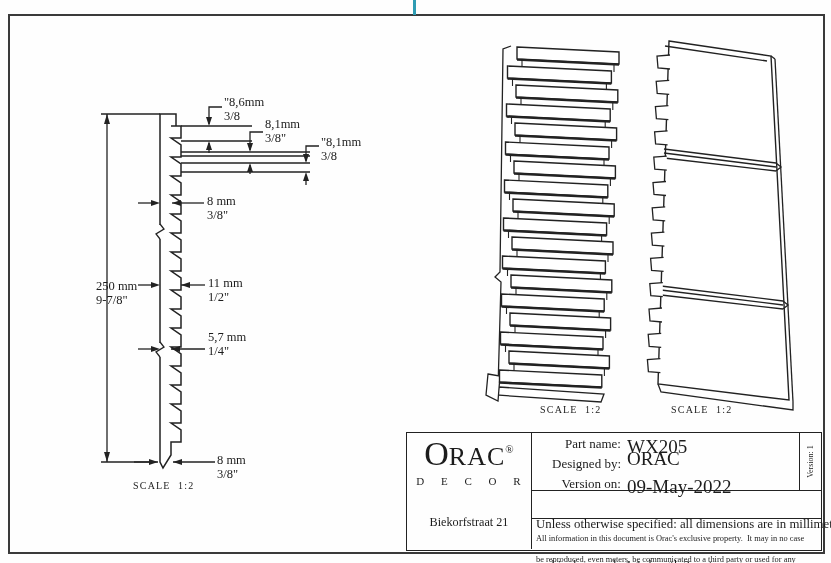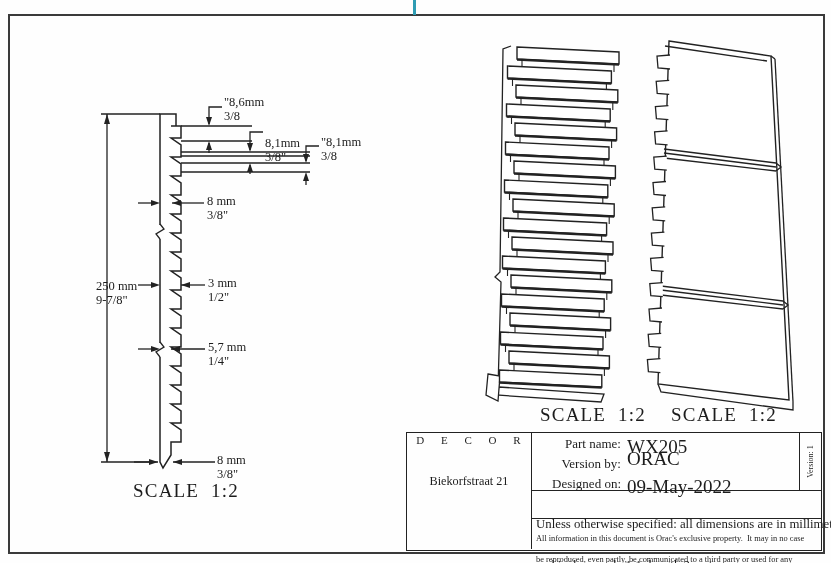--- a/index.html
+++ b/index.html
@@ -2,21 +2,21 @@
 <html><head>
 <meta charset="utf-8">
 <style>
   html,body{margin:0;padding:0;background:#ffffff;}
   #sheet{position:relative;width:831px;height:563px;background:#fefefe;overflow:hidden;
          font-family:"Liberation Serif", serif;color:#1c1c1c;}
   #frame{position:absolute;left:8px;top:14px;width:813px;height:536px;border:2px solid #3a3a3a;}
   #top-tick{position:absolute;left:413px;top:0;width:3px;height:15px;}
   svg{position:absolute;left:0;top:0;}
   .dim{position:absolute;font-size:12.5px;line-height:13.5px;white-space:pre;}
-  .scale{position:absolute;font-size:19px;letter-spacing:1.2px;white-space:pre;}
+  .scale{position:absolute;font-size:10px;letter-spacing:1.2px;white-space:pre;}
   
   .tbline{position:absolute;background:#222;}
   #tb-outer{position:absolute;left:406px;top:432px;width:414px;height:117px;border:1.6px solid #222;}
   .tb-label{position:absolute;width:88px;text-align:right;font-size:13px;}
   .tb-value{position:absolute;left:627px;font-size:19px;}
   #logo{position:absolute;left:406px;top:434px;width:126px;text-align:center;}
   #brand{line-height:30px;}
   .logo-o{font-size:34px;}
   .logo-rac{font-size:26px;letter-spacing:1px;}
   .logo-reg{font-size:11px;vertical-align:12px;}
@@ -201,63 +201,64 @@
           <path d="M 663.6,257.4 L 650.6,258.4 L 651.6,270.4 L 663.6,271.4" fill="#fff" stroke="#222" stroke-width="1.3"></path>
           <path d="M 662.8,282.70000000000005 L 649.8,283.70000000000005 L 650.8,295.70000000000005 L 662.8,296.70000000000005" fill="#fff" stroke="#222" stroke-width="1.3"></path>
           <path d="M 662,308 L 649,309 L 650,321 L 662,322" fill="#fff" stroke="#222" stroke-width="1.3"></path>
           <path d="M 661.2,333.3 L 648.2,334.3 L 649.2,346.3 L 661.2,347.3" fill="#fff" stroke="#222" stroke-width="1.3"></path>
           <path d="M 660.4,358.6 L 647.4,359.6 L 648.4,371.6 L 660.4,372.6" fill="#fff" stroke="#222" stroke-width="1.3"></path>
         </g>
     </g>
   </svg>
 
   <div class="dim" style="left:224px;top:96px"><span>"8,6mm</span><br><span>3/8</span></div>
-  <div class="dim" style="left:265px;top:137px"><span>8,1mm</span><br><span>3/8"</span></div>
+  <div class="dim" style="left:265px;top:118px"><span>8,1mm</span><br><span>3/8"</span></div>
   <div class="dim" style="left:321px;top:136px"><span>"8,1mm</span><br><span>3/8</span></div>
   <div class="dim" style="left:207px;top:195px"><span>8 mm</span><br><span>3/8"</span></div>
-  <div class="dim" style="left:208px;top:277px"><span>3 mm</span><br><span>1/2"</span></div>
-  <div class="dim" style="left:208px;top:341px"><span>5,7 mm</span><br><span>1/4"</span></div>
+  <div class="dim" style="left:208px;top:277px"><span>11 mm</span><br><span>1/2"</span></div>
+  <div class="dim" style="left:208px;top:331px"><span>5,7 mm</span><br><span>1/4"</span></div>
   <div class="dim" style="left:217px;top:454px"><span>8 mm</span><br><span>3/8"</span></div>
   <div class="dim" style="left:96px;top:280px"><span>250 mm</span><br><span>9-7/8"</span></div>
 
   <div class="scale" style="left:133px;top:480px">SCALE  1:2</div>
   <div class="scale" style="left:540px;top:404px">SCALE  1:2</div>
   <div class="scale" style="left:671px;top:404px">SCALE  1:2</div>
 
   <div id="tb-outer"></div>
   <div class="tbline" style="left:531px;top:432px;width:1.4px;height:117px"></div>
   <div class="tbline" style="left:799px;top:432px;width:1.2px;height:58px"></div>
   <div class="tbline" style="left:531px;top:490px;width:291px;height:1.4px"></div>
   <div class="tbline" style="left:531px;top:518px;width:291px;height:1.2px"></div>
 
   <div id="logo">
+    <div id="brand"><span class="logo-o">O</span><span class="logo-rac">RAC</span><span class="logo-reg">®</span></div>
     <div id="decor">D E C O R</div>
     <div id="address">
       <div>Biekorfstraat 21</div>
       
       
       
       
     </div>
   </div>
 
   <div class="tb-label" style="left:533px;top:436px">Part name:</div>
   <div class="tb-value" style="top:436px">WX205</div>
-  <div class="tb-label" style="left:533px;top:456px">Version by:</div>
+  <div class="tb-label" style="left:533px;top:456px">Designed by:</div>
   <div class="tb-value" style="top:448px">ORAC</div>
-  <div class="tb-label" style="left:533px;top:476px">Designed on:</div>
+  <div class="tb-label" style="left:533px;top:476px">Version on:</div>
   <div class="tb-value" style="top:476px">09-May-2022</div>
 
   <div id="version-box">
       <span>Version: 1</span>
     </div>
 
   <div id="spec">
     <div>Unless otherwise specified: all dimensions are in millimeters</div>
     <div>and inches, scale 1:1, length 2 meters</div>
   </div>
   <div id="legal">
     <div>All information in this document is Orac's exclusive property.  It may in no case</div>
-    <div>be reproduced, even partly, be communicated to a third party or used for any</div>
+    <div>be reproduced, even meters, be communicated to a third party or used for any</div>
     
     
   </div>
 </div>
 
 </body></html>

